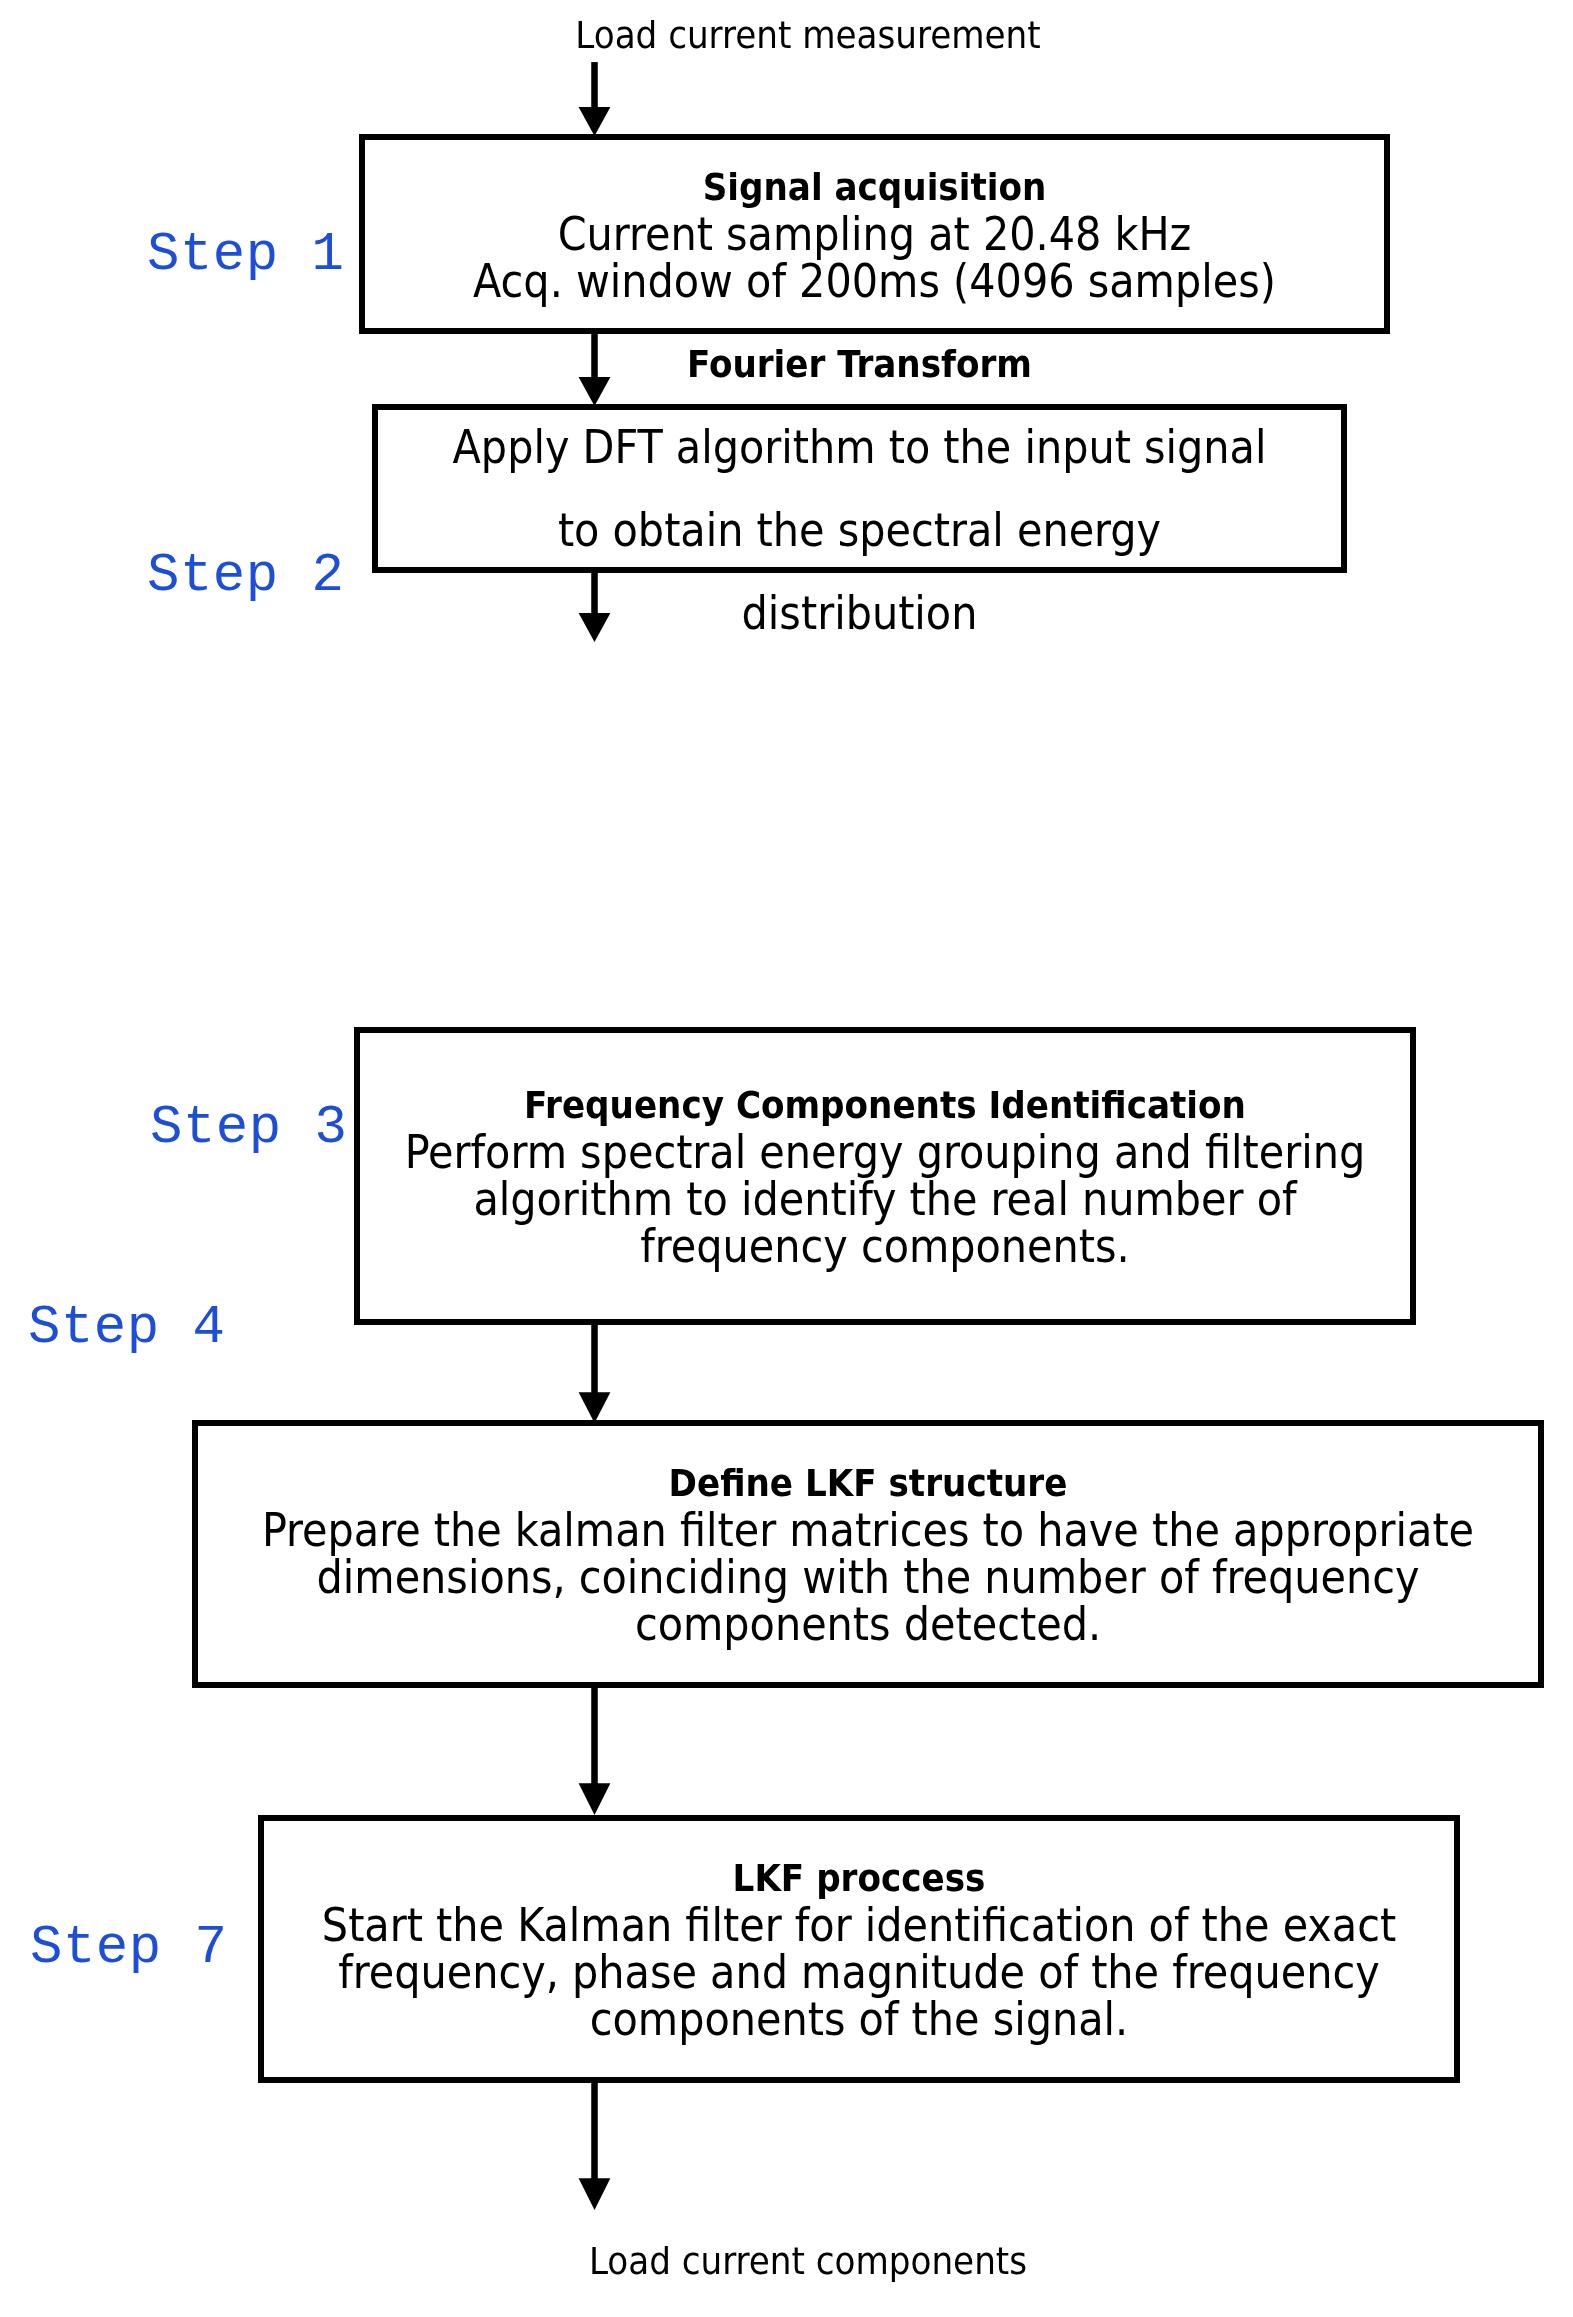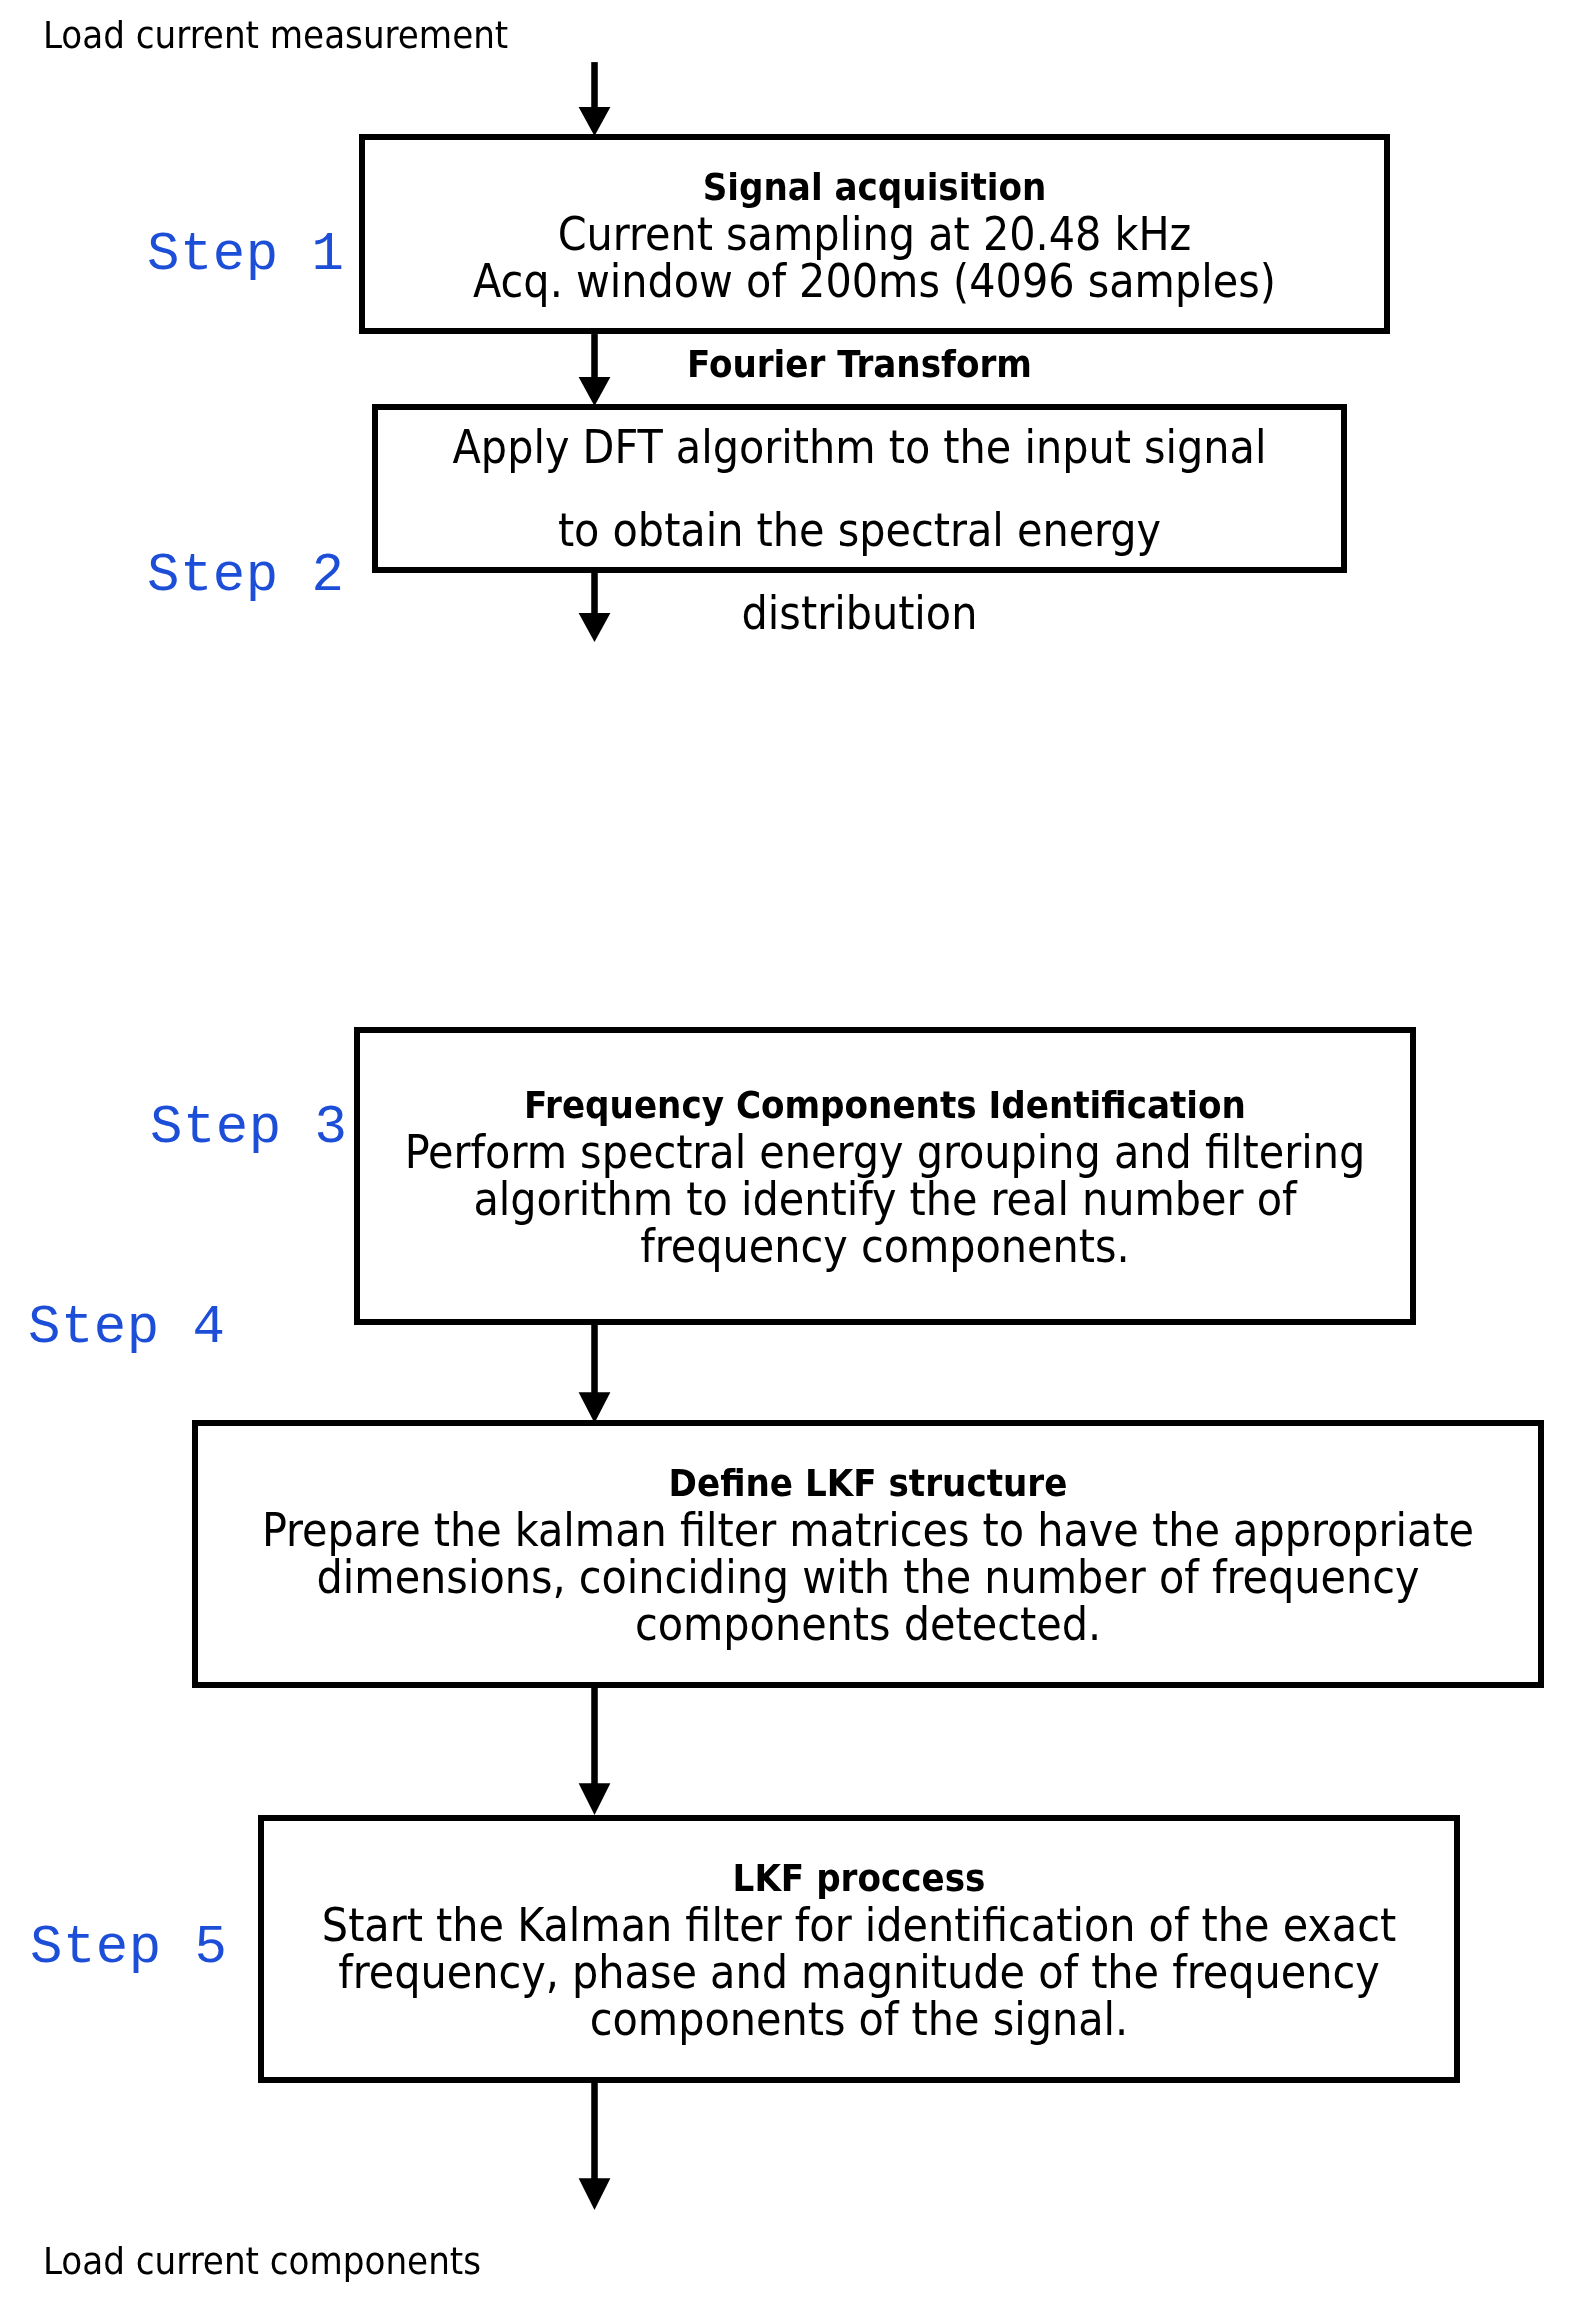--- a/index.html
+++ b/index.html
@@ -15,20 +15,21 @@
     position: relative;
     width: 1573px;
     height: 2318px;
     background: #ffffff;
     overflow: hidden;
   }
 
   
   .terminal-label {
     position: absolute;
+    text-align: center;
     font-family: "DejaVu Sans Condensed", "Liberation Sans Narrow", "Liberation Sans", sans-serif;
     font-stretch: condensed;
     font-size: 38px;
     line-height: 45px;
     color: #000;
     white-space: nowrap;
     margin-left: 43px;
   }
 
   
@@ -138,21 +139,21 @@
     <div class="proc-line">Prepare the kalman filter matrices to have the appropriate</div>
     <div class="proc-line">dimensions, coinciding with the number of frequency</div>
     <div class="proc-line">components detected.</div>
   </div>
 
   <svg class="connector" style="left:573px; top:1688px;" width="43" height="128" viewBox="0 0 46 137">
     <line x1="23" y1="0" x2="23" y2="108" stroke="#000" stroke-width="7"></line>
     <polygon points="6,102 40,102 23,136" fill="#000"></polygon>
   </svg>
 
-  <div class="step-label" style="left:30px; top:1923px;">Step 5</div>
+  <div class="step-label" style="left:30px; top:1923px;">Step 7</div>
 
   <div class="proc-box" style="left:258px; top:1815px; width:1202px; height:268px;">
     <div class="proc-title">LKF proccess</div>
     <div class="proc-line">Start the Kalman filter for identification of the exact</div>
     <div class="proc-line">frequency, phase and magnitude of the frequency</div>
     <div class="proc-line">components of the signal.</div>
   </div>
 
   <svg class="connector" style="left:573px; top:2083px;" width="43" height="128" viewBox="0 0 46 137">
     <line x1="23" y1="0" x2="23" y2="108" stroke="#000" stroke-width="7"></line>

